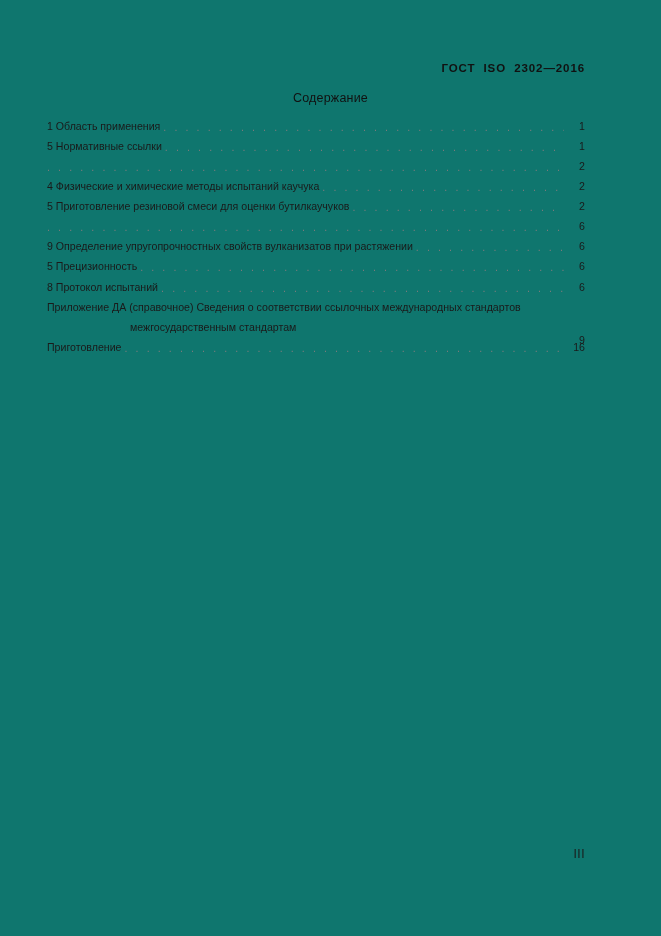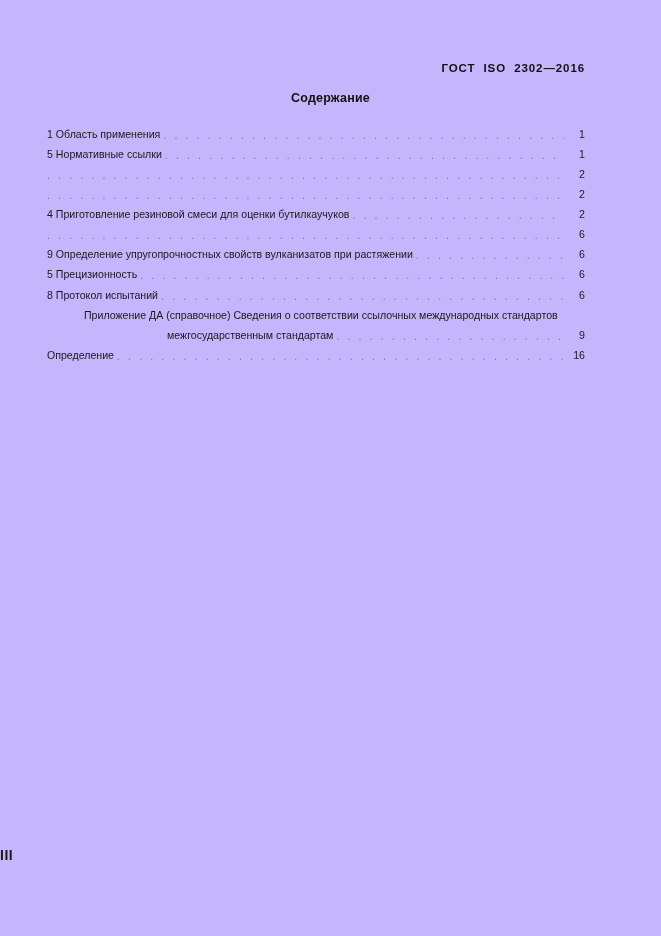--- a/index.html
+++ b/index.html
@@ -4,21 +4,21 @@
 <style>
   html, body {
     margin: 0;
     padding: 0;
     background: #ffffff;
   }
   .page {
     position: relative;
     width: 661px;
     height: 936px;
-    background: #c4b5fd;
+    background: #0f766e;
     font-family: "Liberation Sans", sans-serif;
     color: #1a1a1a;
     overflow: hidden;
   }
   .doc-header {
     position: absolute;
     top: 62px;
     left: 0;
     width: 585px;
     text-align: right;
@@ -28,21 +28,21 @@
     color: #111111;
     white-space: pre;
   }
   .toc-title {
     position: absolute;
     top: 91px;
     left: 0;
     width: 661px;
     text-align: center;
     font-size: 12.5px;
-    font-weight: bold;
+    font-weight: normal;
     color: #111111;
     letter-spacing: 0.2px;
   }
   .toc {
     position: absolute;
     top: 120px;
     left: 47px;
     width: 538px;
   }
   .toc-entry {
@@ -50,34 +50,33 @@
     align-items: flex-end;
     font-size: 10.6px;
     line-height: 12px;
     height: 20px;
     color: #1a1a1a;
     white-space: nowrap;
   }
   .toc-entry.wrapped {
     height: 40px;
     display: block;
-    margin-left: 37px;
   }
   .toc-entry.spaced {
     height: 21px;
   }
   .entry-line {
     display: flex;
-    align-items: flex-end;
     height: 20px;
     width: 100%;
   }
   .entry-line.cont {
     padding-left: 83px;
     box-sizing: border-box;
+    flex-direction: column;
   }
   .entry-label {
     flex: 0 0 auto;
     padding-right: 3px;
   }
   .leader {
     flex: 1 1 auto;
     overflow: hidden;
     height: 11px;
     position: relative;
@@ -97,25 +96,24 @@
     flex: 0 0 auto;
     min-width: 16px;
     text-align: right;
     padding-left: 3px;
   }
   .page-folio {
     position: absolute;
     left: 0;
     top: 847px;
     width: 585px;
-    text-align: left;
-    font-size: 14px;
+    text-align: right;
+    font-size: 12px;
     color: #1a1a1a;
     letter-spacing: 0.5px;
-    font-weight: bold;
   }
 </style>
 </head>
 <body>
 
 <div class="page">
 
   <div class="doc-header">ГОСТ  ISO  2302—2016</div>
 
   <div class="toc-title">Содержание</div>
@@ -140,28 +138,29 @@
 
     <div class="toc-entry">
       <div class="entry-line">
         <span class="leader"></span>
         <span class="entry-page">2</span>
       </div>
     </div>
 
     <div class="toc-entry">
       <div class="entry-line">
+        <span class="entry-label">4 Физические и химические методы испытаний каучука</span>
         <span class="leader"></span>
         <span class="entry-page">2</span>
       </div>
     </div>
 
     <div class="toc-entry">
       <div class="entry-line">
-        <span class="entry-label">4 Приготовление резиновой смеси для оценки бутилкаучуков</span>
+        <span class="entry-label">5 Приготовление резиновой смеси для оценки бутилкаучуков</span>
         <span class="leader"></span>
         <span class="entry-page">2</span>
       </div>
     </div>
 
     <div class="toc-entry">
       <div class="entry-line">
         <span class="leader"></span>
         <span class="entry-page">6</span>
       </div>
@@ -198,21 +197,21 @@
       </div>
       <div class="entry-line cont">
         <span class="entry-label">межгосударственным стандартам</span>
         <span class="leader"></span>
         <span class="entry-page">9</span>
       </div>
     </div>
 
     <div class="toc-entry">
       <div class="entry-line">
-        <span class="entry-label">Определение</span>
+        <span class="entry-label">Приготовление</span>
         <span class="leader"></span>
         <span class="entry-page">16</span>
       </div>
     </div>
 
   </div>
 
   <div class="page-folio">III</div>
 
 </div>

